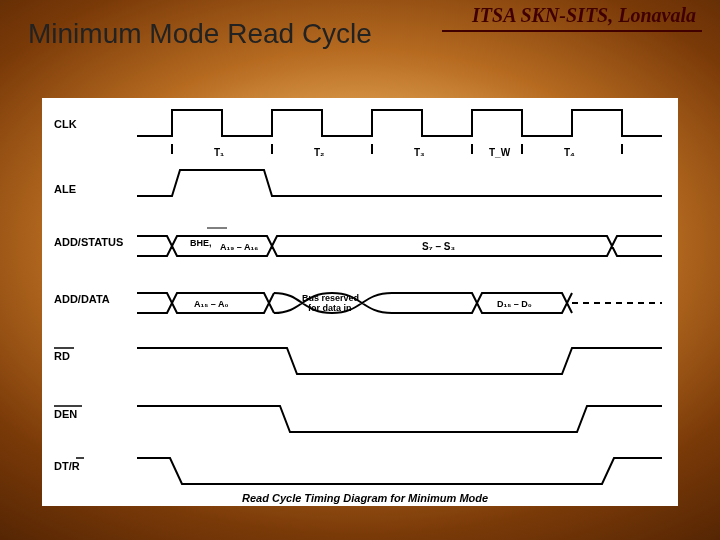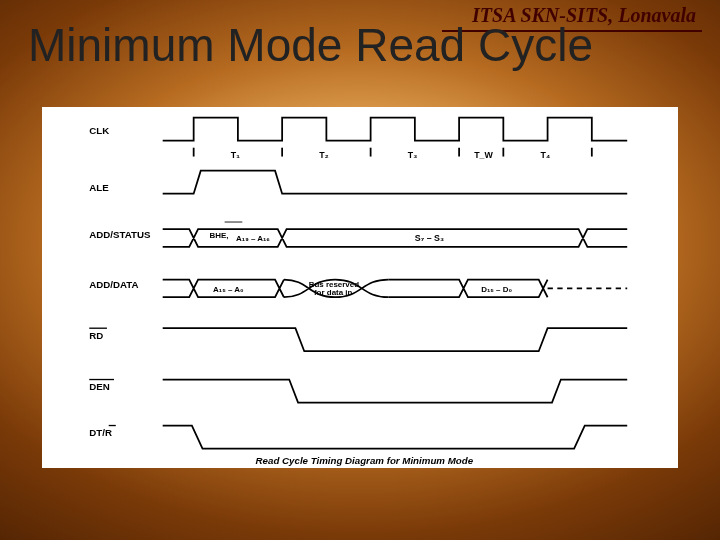--- a/index.html
+++ b/index.html
@@ -1,20 +1,20 @@
 <!DOCTYPE html>
 <html><head>
 <meta charset="utf-8">
 <style>
 html,body{margin:0;padding:0;width:720px;height:540px;overflow:hidden;font-family:Georgia,'Times New Roman',serif}
 .slide{width:720px;height:540px;background:radial-gradient(ellipse 140% 120% at 50% 45%,#fff4e0 0%,#f5d890 8%,#e0a050 18%,#b56a20 30%,#7a3a08 45%,#4a1f02 62%,#1a0a01 82%,#000 100%);position:relative}
 .org{position:absolute;top:4px;right:24px;color:#400000;font-family:'Comic Sans MS',cursive;font-weight:700;font-size:20px;font-style:italic}
 .orgline{position:absolute;top:30px;right:18px;width:260px;height:2px;background:#400000}
-.title{position:absolute;top:18px;left:28px;font-size:46px;color:#222;font-family:Arial,sans-serif}
-.diagram{position:absolute;top:107px;left:42px;width:636px;height:361px;background:#fff}
+.title{position:absolute;top:18px;left:28px;font-size:28px;color:#222;font-family:Arial,sans-serif}
+.diagram{position:absolute;top:98px;left:42px;width:636px;height:408px;background:#fff}
 .diagram svg{width:100%;height:100%}
 .siglab{font:700 11px Arial,sans-serif;fill:#000}
 .txt{font:700 10px Arial,sans-serif;fill:#000}
 .txts{font:700 9px Arial,sans-serif;fill:#000}
 .cap{font:italic 700 11px Arial,sans-serif;fill:#000}
 </style>
 </head>
 <body>
 
 <div class="slide">

